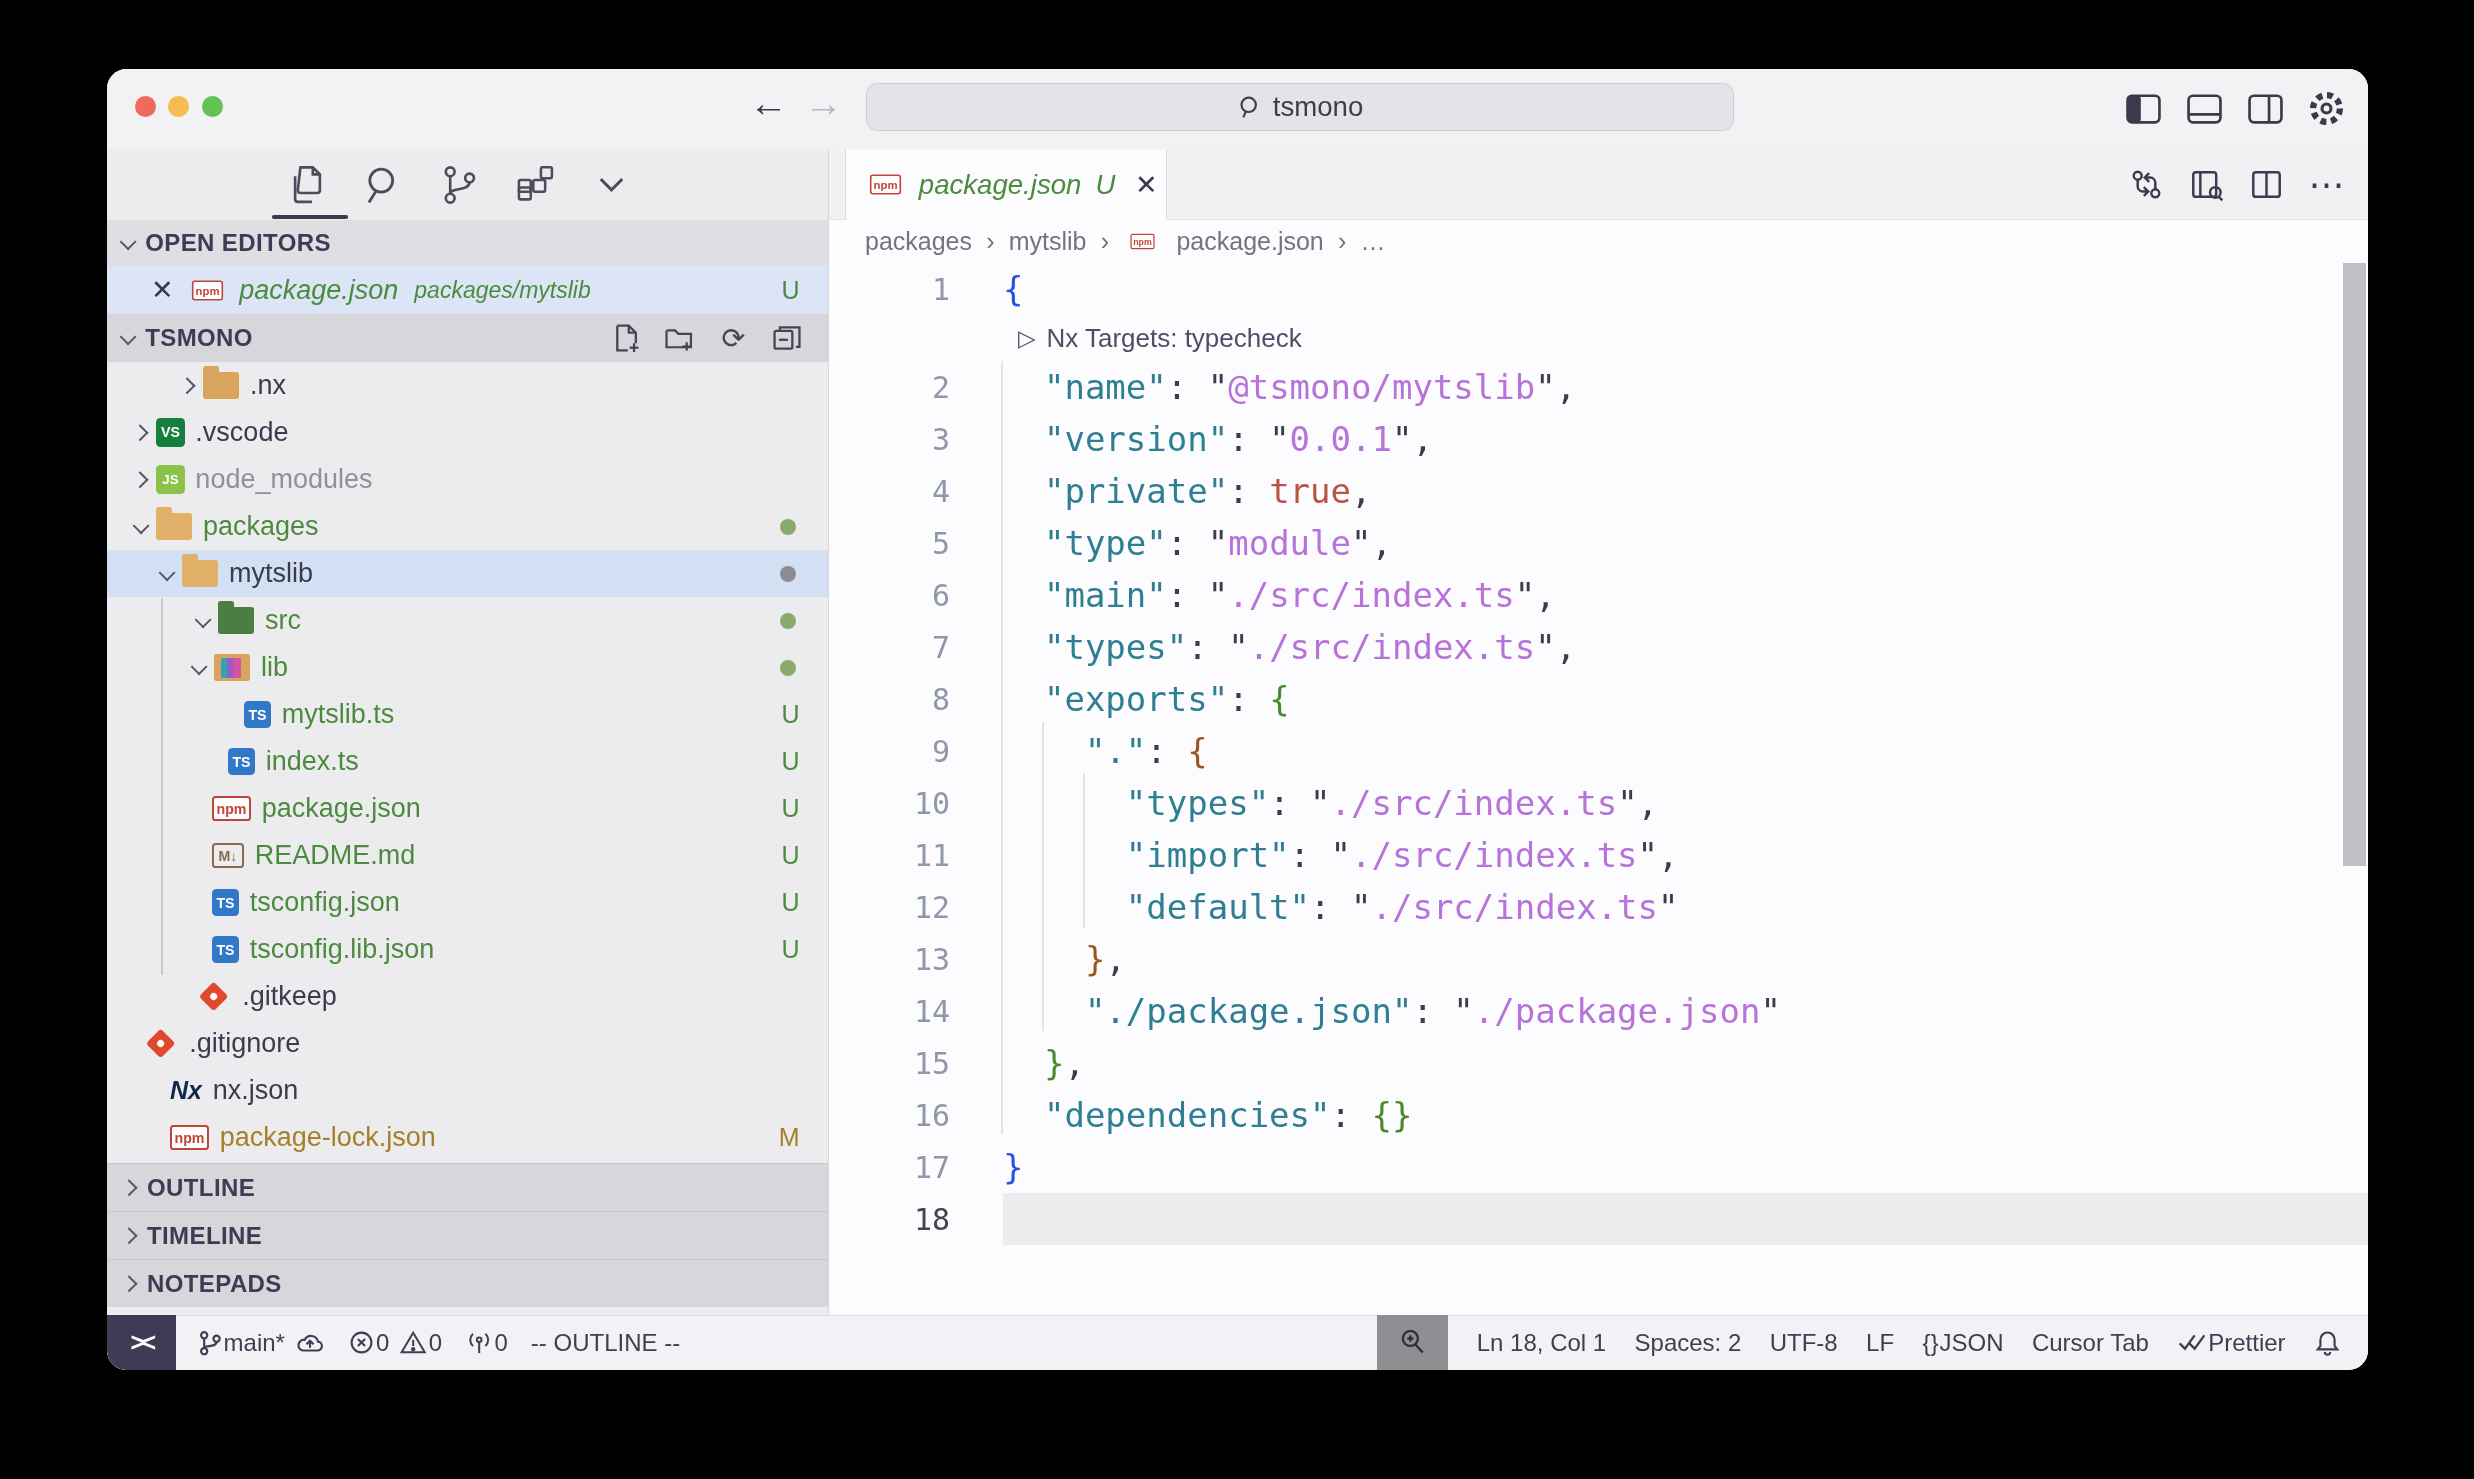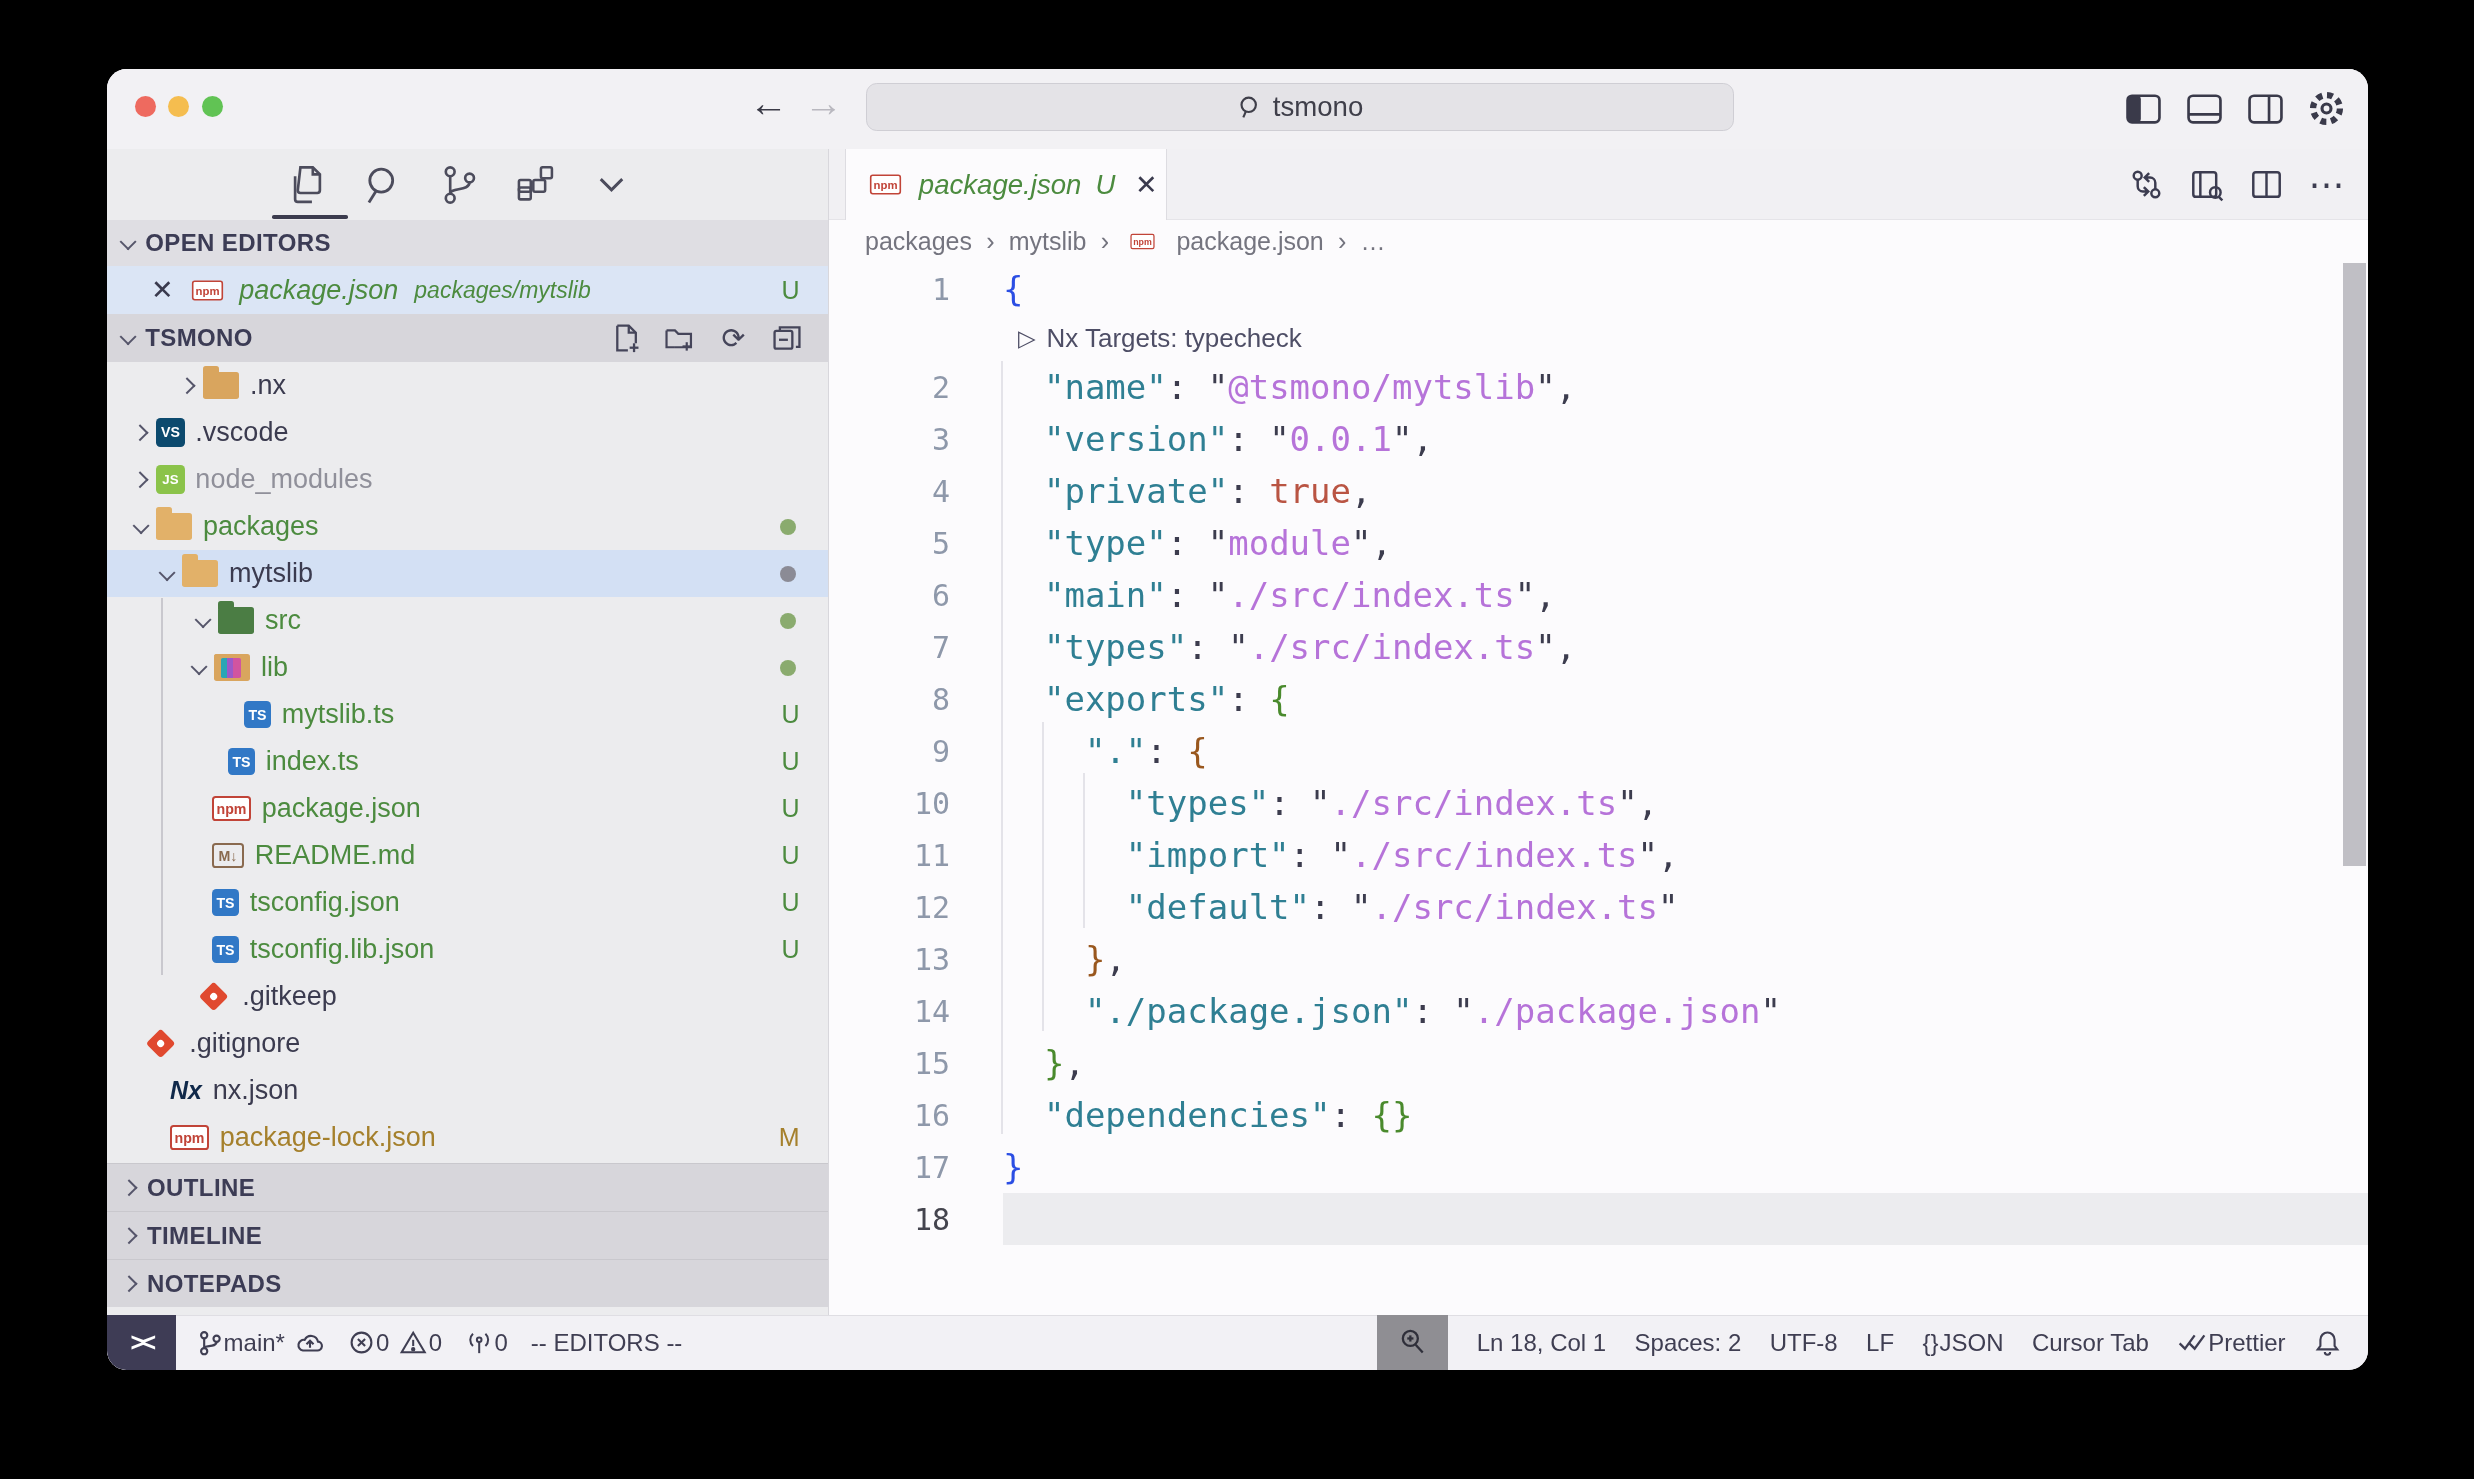--- a/index.html
+++ b/index.html
@@ -57,21 +57,21 @@
   
   .ic{display:inline-flex;align-items:center;justify-content:center;flex:none;}
   .ic-folder,.ic-folder-open,.ic-folder-src,.ic-folder-lib{width:36px;height:27px;border-radius:2.7px;position:relative;}
   .ic-folder{background:#d9a55e;}
   .ic-folder::before,.ic-folder-open::before,.ic-folder-src::before,.ic-folder-lib::before{content:"";position:absolute;top:-6.2px;left:0;width:16px;height:8px;border-radius:2.7px 2.7px 0 0;background:inherit;}
   .ic-folder-open{background:#e2b169;}
   .ic-folder-src{background:#4b7d44;}
   .ic-folder-lib{background:#d9a55e;overflow:hidden;}
   .ic-folder-lib::after{content:"";position:absolute;left:7.1px;top:4.4px;width:19.6px;height:19.6px;background:linear-gradient(90deg,#2aa6b5 0 6.2px,#9b59c9 6.2px 12.4px,#d154a0 12.4px 19.6px);border-radius:1.8px;}
   .sq{border-radius:4.4px;color:#fff;font-weight:bold;}
-  .ic-vscode{width:28.4px;height:28.4px;background:#0c4a6e;font-size:14.2px;}
+  .ic-vscode{width:28.4px;height:28.4px;background:#15803d;font-size:14.2px;}
   .ic-js{width:28.4px;height:28.4px;background:#8bc34a;font-size:13.3px;}
   .ic-ts{width:27px;height:27px;background:#3178c6;font-size:14.2px;}
   .ic-npm{width:39px;height:25px;background:#fff;border:2.2px solid #c14438;border-radius:3.6px;color:#c14438;font-weight:bold;font-size:14.2px;display:inline-flex;align-items:center;justify-content:center;flex:none;}
   .ic-md{width:32px;height:25px;border:2.2px solid #8a6a4f;border-radius:3.6px;color:#8a6a4f;font-weight:bold;font-size:14.2px;}
   .ic-git{width:21.3px;height:21.3px;background:#e0492f;transform:rotate(45deg);border-radius:3.6px;position:relative;margin:0 7.1px;}
   .ic-git::after{content:"";position:absolute;left:7.1px;top:7.1px;width:7.1px;height:7.1px;border-radius:50%;background:#fff;}
   .ic-nx{color:#10294a;font-weight:bold;font-size:25px;font-style:italic;}
   .mini{transform:scale(.8);}
   
   .editor{position:relative;flex:1;height:1166px;background:#fcfbfd;}
@@ -534,21 +534,21 @@
         <span>
           <svg width="28.4" height="27" viewBox="0 0 32 30" fill="none" stroke="#3f3e52" stroke-width="2.3">
               <circle cx="16" cy="12" r="2.6"></circle>
               <line x1="16" y1="15" x2="16" y2="27"></line>
               <path d="M9 5 a9.5 9.5 0 0 0 0 14 M23 5 a9.5 9.5 0 0 1 0 14"></path>
             </svg>
         </span>
         <span>0</span>
       </span>
       <span class="sitem">
-        <span>-- EDITORS --</span>
+        <span>-- OUTLINE --</span>
       </span>
     </div>
     <div class="sbr">
       <span class="zoombox">
         <svg width="30" height="30" viewBox="0 0 34 34" fill="none" stroke="#2f2f3a" stroke-width="2.6">
             <circle cx="14" cy="13" r="8.5"></circle>
             <line x1="20" y1="20" x2="28" y2="29"></line>
             <line x1="14" y1="9.5" x2="14" y2="16.5"></line>
             <line x1="10.5" y1="13" x2="17.5" y2="13"></line>
           </svg>

